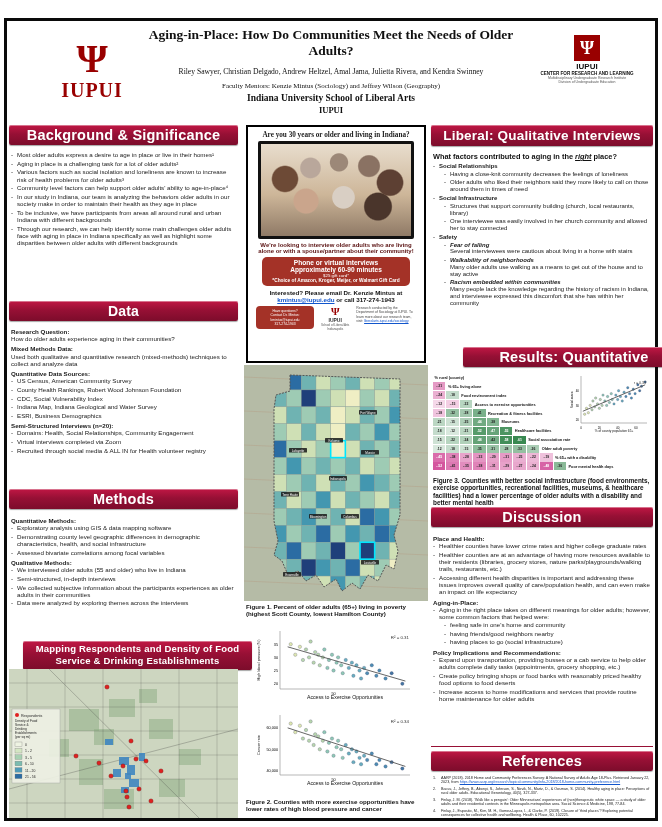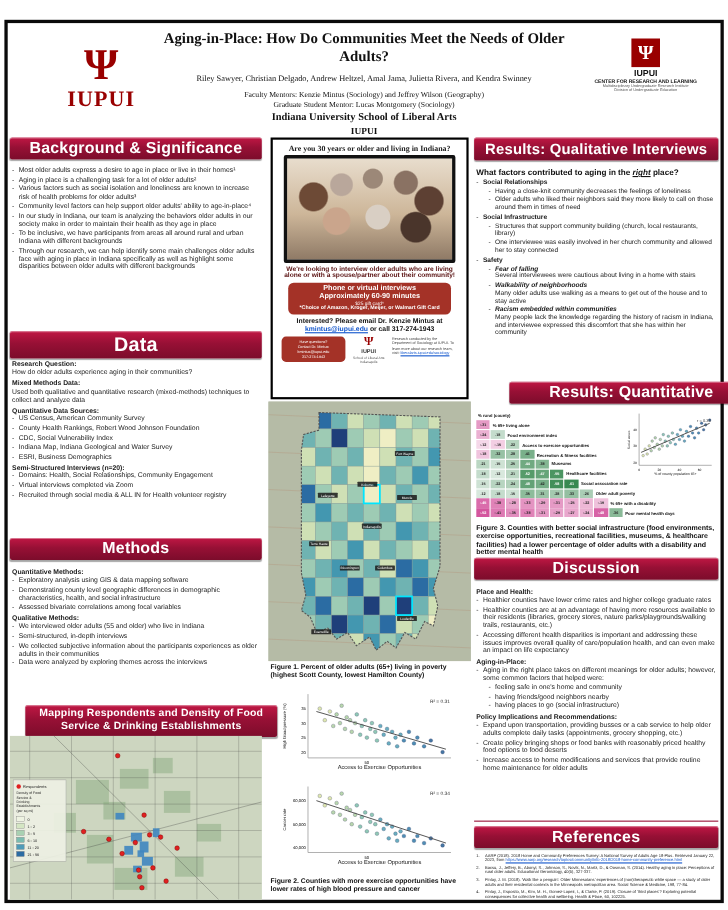--- a/index.html
+++ b/index.html
@@ -64,21 +64,20 @@
 
   <div class="abs" style="left:0;top:0;width:648px;height:100px;">
     <div class="abs" style="left:30px;top:18px;width:110px;text-align:center;">
       <div class="trident" style="font-size:40px;line-height:1;">Ψ</div>
       <div class="trident" style="font-size:20px;letter-spacing:1px;">IUPUI</div>
     </div>
     <div class="abs" style="left:130px;top:6px;width:388px;">
       <div class="title serif">Aging-in-Place: How Do Communities Meet the Needs of Older Adults?</div>
       <div class="authors serif" style="margin-top:8px;">Riley Sawyer, Christian Delgado, Andrew Heltzel, Amal Jama, Julietta Rivera, and Kendra Swinney</div>
       <div class="sub serif" style="margin-top:6px;">Faculty Mentors: Kenzie Mintus (Sociology) and Jeffrey Wilson (Geography)</div>
-      <div class="sub serif" style="margin-top:1px;">Graduate Student Mentor: Lucas Montgomery (Sociology)</div>
       <div class="school serif" style="margin-top:3px;">Indiana University School of Liberal Arts</div>
       <div class="campus serif" style="margin-top:2px;">IUPUI</div>
     </div>
     <div class="abs" style="right:6px;top:14px;width:124px;text-align:center;">
       <div style="display:inline-block;width:26px;height:26px;background:#990000;color:#fff;font-family:'Liberation Serif',serif;font-weight:700;font-size:18px;line-height:26px;">Ψ</div>
       <div style="font-weight:700;font-size:8px;margin-top:1px;">IUPUI</div>
       <div style="font-weight:700;font-size:4.6px;">CENTER FOR RESEARCH AND LEARNING</div>
       <div style="font-size:3.5px;color:#555;">Multidisciplinary Undergraduate Research Institute</div>
       <div style="font-size:3.5px;color:#555;">Division of Undergraduate Education</div>
     </div>
@@ -91,21 +90,21 @@
           <li>Most older adults express a desire to age in place or live in their homes¹</li>
           <li>Aging in place is a challenging task for a lot of older adults²</li>
           <li>Various factors such as social isolation and loneliness are known to increase risk of health problems for older adults³</li>
           <li>Community level factors can help support older adults' ability to age-in-place⁴</li>
           <li>In our study in Indiana, our team is analyzing the behaviors older adults in our society make in order to maintain their health as they age in place</li>
           <li>To be inclusive, we have participants from areas all around rural and urban Indiana with different backgrounds</li>
           <li>Through our research, we can help identify some main challenges older adults face with aging in place in Indiana specifically as well as highlight some disparities between older adults with different backgrounds</li>
         </ul>
       </div>
 
-    <div class="hdr abs" style="left:0;top:176px;width:229px;font-size:18px;padding:2px 0;box-sizing:border-box;">Data</div>
+    <div class="hdr abs" style="left:0;top:176px;width:229px;font-size:14px;padding:2px 0;box-sizing:border-box;">Data</div>
     <div class="abs body-txt blk" style="left:2px;top:200px;width:225px;" id="data-blocks">
         <div class="bhead">Research Question:</div>
         <p>How do older adults experience aging in their communities?</p>
         <div class="bhead">Mixed Methods Data:</div>
         <p>Used both qualitative and quantitative research (mixed-methods) techniques to collect and analyze data</p>
         <div class="bhead">Quantitative Data Sources:</div>
         <ul class="lst">
           <li>US Census, American Community Survey</li>
           <li>County Health Rankings, Robert Wood Johnson Foundation</li>
           <li>CDC, Social Vulnerability Index</li>
@@ -508,21 +507,21 @@
           <line x1="33.64705882352941" y1="16.85714285714286" x2="151.41176470588235" y2="55.42857142857143" stroke="#555" stroke-width="0.9"></line>
           <text x="155" y="12" text-anchor="end" font-size="4.3999999999999995" fill="#333">R² = 0.34</text>
           <text x="91" y="74" text-anchor="middle" font-size="5.2" fill="#111">Access to Exercise Opportunities</text>
           <text x="6" y="34" text-anchor="middle" font-size="3.8" fill="#111" transform="rotate(-90 6 34)">Cancer rate</text>
         </svg>
     </div>
     <div class="cap abs" style="left:2px;top:673px;width:180px;">Figure 2. Counties with more exercise opportunities have lower rates of high blood pressure and cancer</div>
   </div>
 
   <div class="abs" style="left:424px;top:104px;width:222px;height:693px;">
-    <div class="hdr abs" style="left:0;top:0;width:222px;font-size:13.5px;padding:3px 0;box-sizing:border-box;">Results: Qualitative Interviews</div>
+    <div class="hdr abs" style="left:0;top:0;width:222px;font-size:13.5px;padding:3px 0;box-sizing:border-box;">Liberal: Qualitative Interviews</div>
     <div class="abs" style="left:2px;top:27px;width:218px;">
       <div class="qhead">
         <span>What factors contributed to aging in the </span><span class="em">right</span><span> place?</span>
       </div>
       <div class="body-txt" id="qual-list" style="font-size:6px;">
           <ul class="lst">
             <li><b>Social Relationships</b><ul class="lst">
                 <li>Having a close-knit community decreases the feelings of loneliness</li>
                 <li>Older adults who liked their neighbors said they more likely to call on those around them in times of need</li>
               </ul></li>

